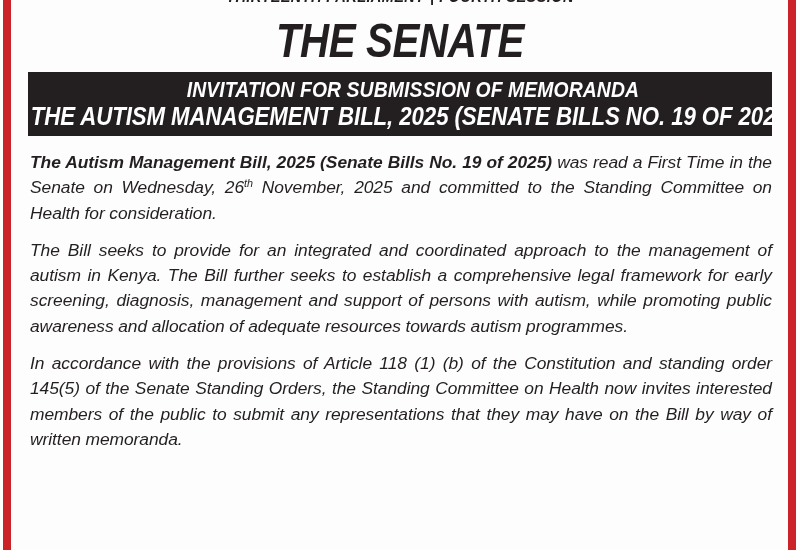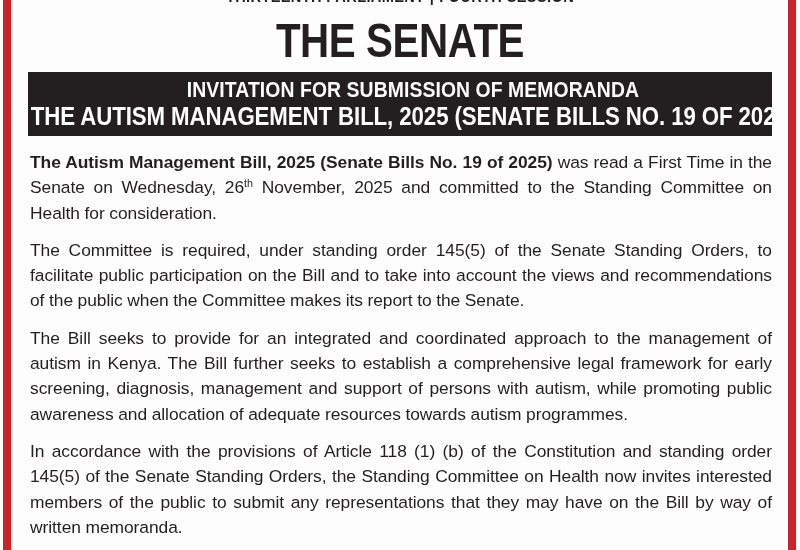--- a/index.html
+++ b/index.html
@@ -34,20 +34,21 @@
   }
   .rule-left  { left: 3px; }
   .rule-right { left: 788px; }
 
   .content {
     position: absolute;
     left: 0;
     top: 0;
     width: 800px;
     height: 550px;
+    font-style: italic;
   }
 
   
   .eyebrow {
     position: absolute;
     left: 0;
     width: 800px;
     top: -13px;
     height: 18px;
     overflow: hidden;
@@ -156,21 +157,20 @@
 
     <div class="banner">
       <div class="banner-line1">INVITATION FOR SUBMISSION OF MEMORANDA</div>
       <div class="banner-line2">THE AUTISM MANAGEMENT BILL, 2025 (SENATE BILLS NO. 19 OF 2025)</div>
     </div>
 
     <div class="body-copy">
 
       <p class="para"><b>The Autism Management Bill, 2025 (Senate Bills No. 19 of 2025)</b><span> was read a First Time in the Senate on Wednesday, 26</span><sup>th</sup><span> November, 2025 and committed to the Standing Committee on Health for consideration.</span></p>
 
-      <p class="para">The Committee is required, under standing order 145(5) of the Senate Standing Orders, to facilitate public participation on the Bill and to take into account the views and recommendations of the public when the Committee makes its report to the Senate.</p>
 
       <p class="para">The Bill seeks to provide for an integrated and coordinated approach to the management of autism in Kenya. The Bill further seeks to establish a comprehensive legal framework for early screening, diagnosis, management and support of persons with autism, while promoting public awareness and allocation of adequate resources towards autism programmes.</p>
 
       <p class="para">In accordance with the provisions of Article 118 (1) (b) of the Constitution and standing order 145(5) of the Senate Standing Orders, the Standing Committee on Health now invites interested members of the public to submit any representations that they may have on the Bill by way of written memoranda.</p>
 
     </div>
 
   </div>
 
 </div>

